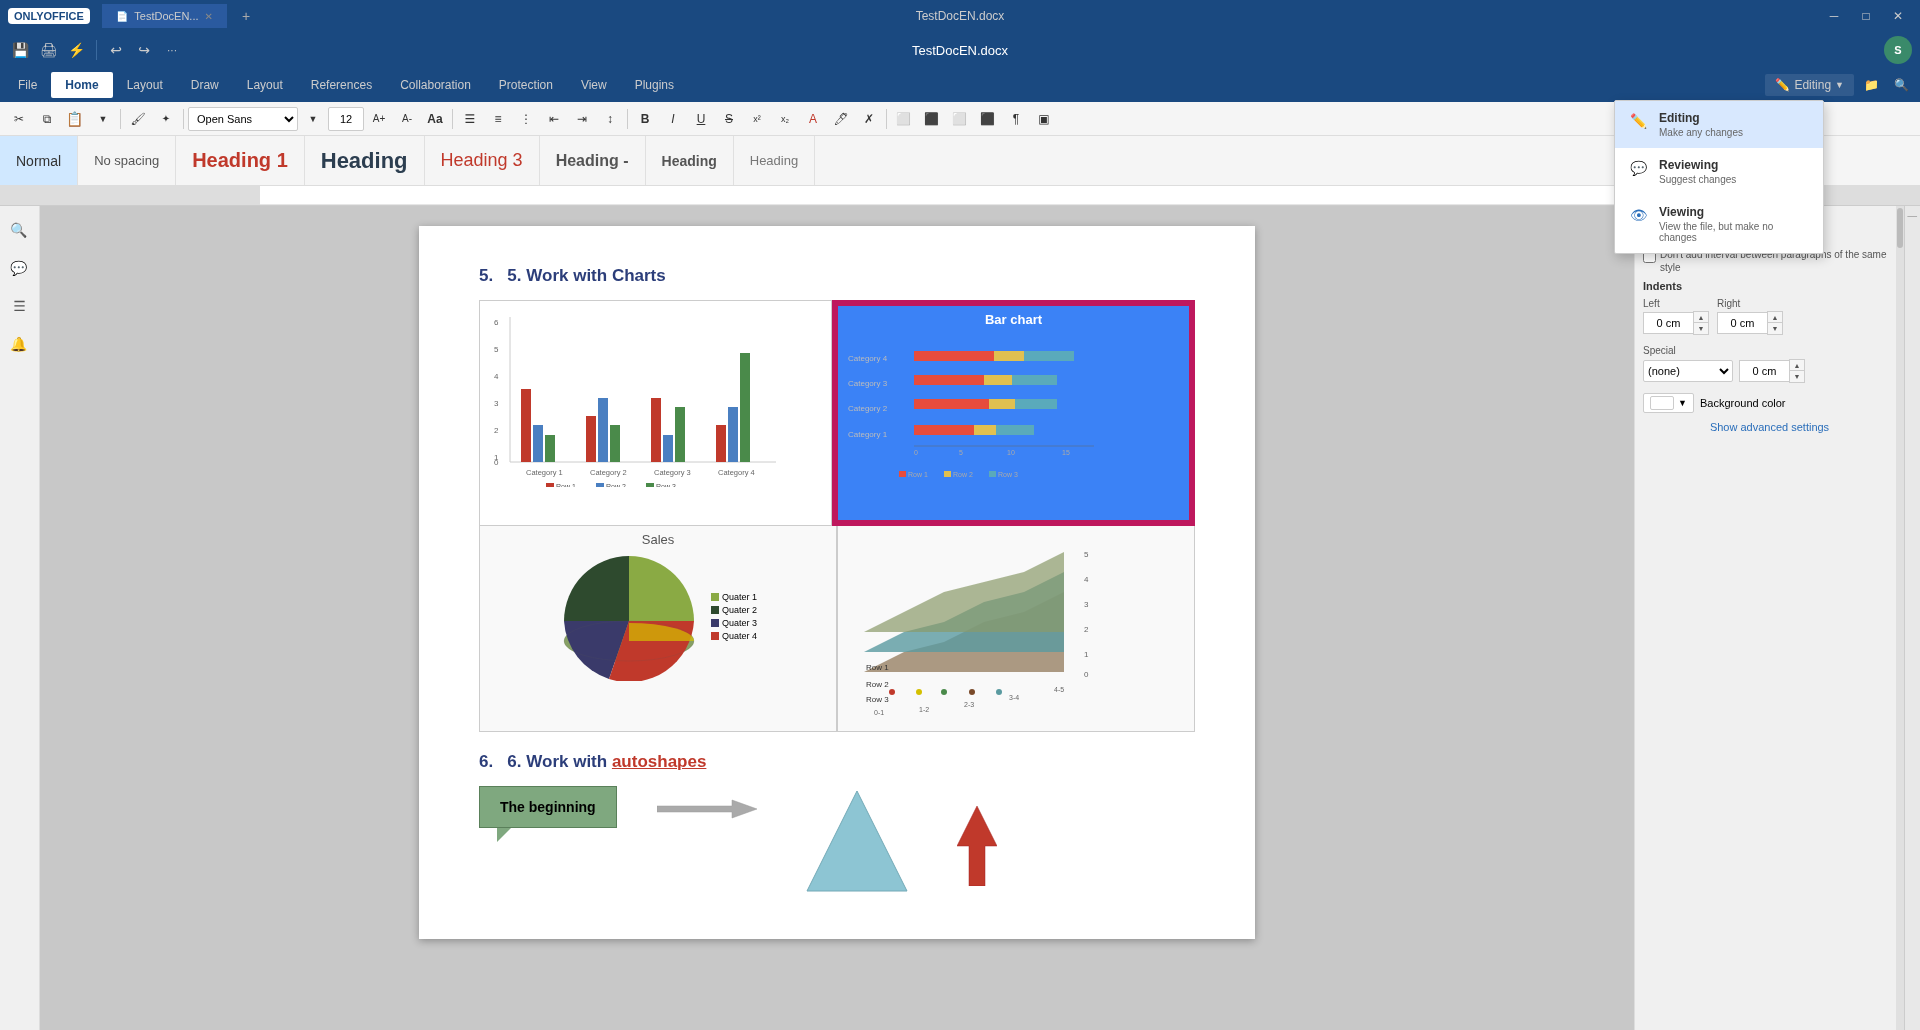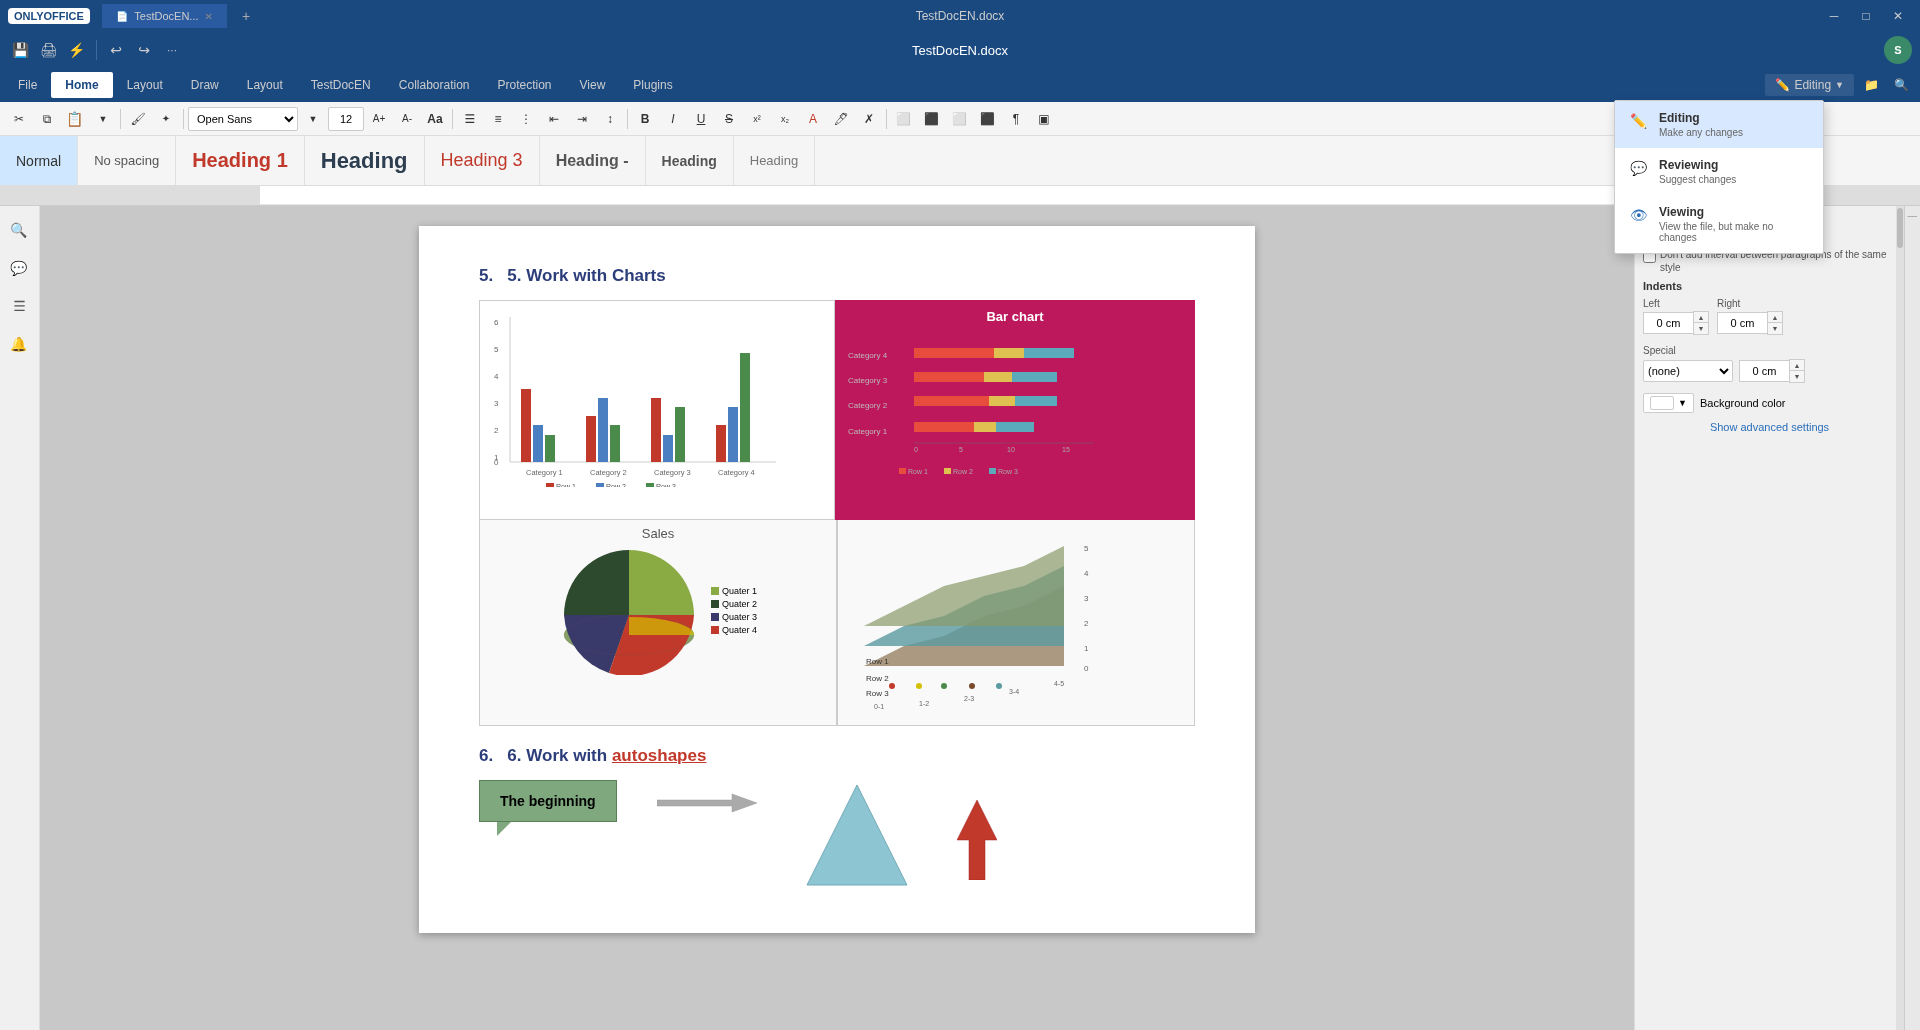--- a/index.html
+++ b/index.html
@@ -318,21 +318,21 @@
   <div class="file-name">TestDocEN.docx</div>
   <div class="user-icon">S</div>
 </div>
 
 <div class="menu-bar" style="position:relative;">
   <div class="menu-item">File</div>
   <div class="menu-item active">Home</div>
   <div class="menu-item">Layout</div>
   <div class="menu-item">Draw</div>
   <div class="menu-item">Layout</div>
-  <div class="menu-item">TestDocEN</div>
+  <div class="menu-item">References</div>
   <div class="menu-item">Collaboration</div>
   <div class="menu-item">Protection</div>
   <div class="menu-item">View</div>
   <div class="menu-item">Plugins</div>
   <div class="editing-btn">
     <span>✏️</span>
     <span>Editing</span>
     <span style="font-size:9px;">▼</span>
   </div>
   <div class="right-icons">
@@ -481,21 +481,21 @@
 
             <rect x="60" y="176" width="8" height="6" fill="#c0392b"></rect>
             <text x="70" y="182" font-size="7" fill="#555">Row 1</text>
             <rect x="110" y="176" width="8" height="6" fill="#4a7fc1"></rect>
             <text x="120" y="182" font-size="7" fill="#555">Row 2</text>
             <rect x="160" y="176" width="8" height="6" fill="#4a8a4a"></rect>
             <text x="170" y="182" font-size="7" fill="#555">Row 3</text>
           </svg>
         </div>
 
-        <div style="flex:1; border:3px solid #be185d; padding:6px; background:#be185d;">
+        <div style="flex:1; border:6px solid #be185d; padding:6px; background:#3b82f6;">
           <div style="color:white; font-size:13px; font-weight:bold; text-align:center; margin-bottom:4px;">Bar chart</div>
           <svg width="100%" height="180">
 
             <text x="4" y="30" font-size="8" fill="#bbb">Category 4</text>
             <rect x="70" y="20" width="80" height="10" fill="#e74c3c"></rect>
             <rect x="150" y="20" width="30" height="10" fill="#e0c050"></rect>
             <rect x="180" y="20" width="50" height="10" fill="#5aaabb"></rect>
 
             <text x="4" y="55" font-size="8" fill="#bbb">Category 3</text>
             <rect x="70" y="44" width="70" height="10" fill="#e74c3c"></rect>

